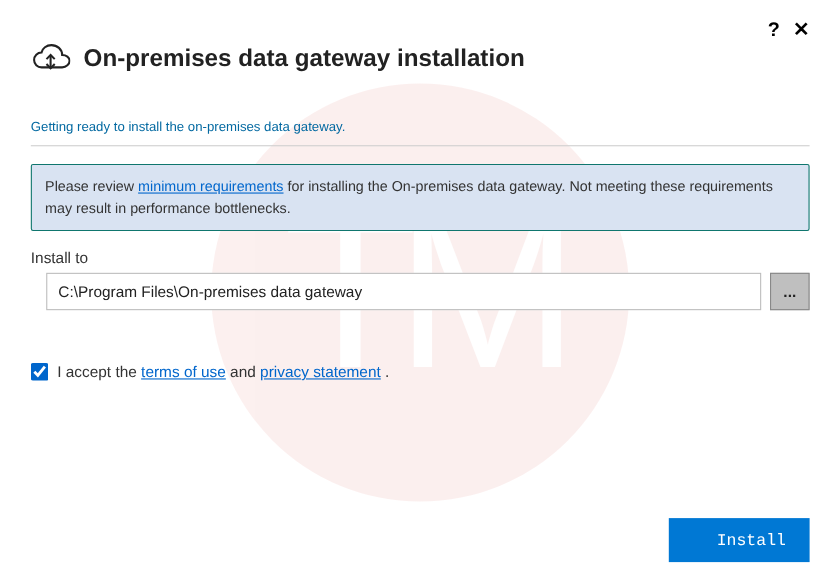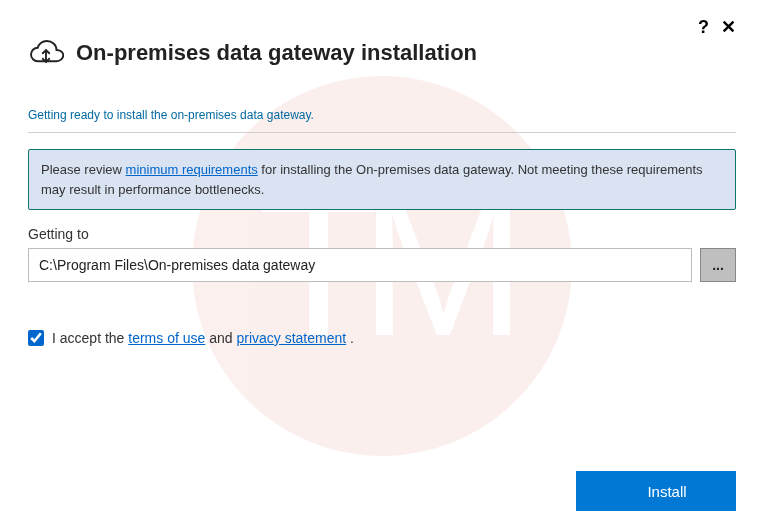--- a/index.html
+++ b/index.html
@@ -108,20 +108,21 @@
       margin-bottom: 48px;
     }
     .path-input {
       flex: 1;
       border: 1px solid #bdbdbd;
       padding: 8px 10px;
       font-size: 14px;
       font-family: inherit;
       color: #222;
       background: #fff;
+      margin-left: 14px;
     }
     .browse-btn {
       width: 36px;
       border: 1px solid #888;
       background: #bfbfbf;
       font-size: 14px;
       font-weight: bold;
       cursor: pointer;
       color: #222;
     }
@@ -140,26 +141,26 @@
       cursor: pointer;
     }
     .footer {
       position: absolute;
       bottom: 20px;
       right: 28px;
       display: flex;
       gap: 12px;
     }
     .btn {
-      width: 160px;
+      width: 128px;
       height: 40px;
       font-size: 15px;
       border: none;
       cursor: pointer;
-      font-family: Liberation Sans, sans-serif;
+      font-family: Liberation Mono, monospace;
       padding-left: 22px;
     }
     .btn-primary {
       background: #0078d4;
       color: #fff;
     }
     .btn-secondary {
       background: #ccc;
       border: 1px solid #aaa;
       color: #222;
@@ -189,21 +190,21 @@
     <h1 class="title">On-premises data gateway installation</h1>
   </div>
 
   <p class="subtitle">Getting ready to install the on-premises data gateway.</p>
   <hr class="divider">
 
   <div class="info-box">
     <span>Please review </span><a class="link">minimum requirements</a><span> for installing the On-premises data gateway. Not meeting these requirements may result in performance bottlenecks.</span>
   </div>
 
-  <div class="field-label">Getting to</div>
+  <div class="field-label">Install to</div>
   <div class="path-row">
     <input class="path-input" type="text" value="C:\Program Files\On-premises data gateway" style="">
     <button class="browse-btn">...</button>
   </div>
 
   <div class="terms-row">
     <input type="checkbox" checked="" style="">
     <span>
       <span>I accept the </span><a class="link">terms of use</a><span> and </span><a class="link">privacy statement</a><span> .</span>
     </span>

